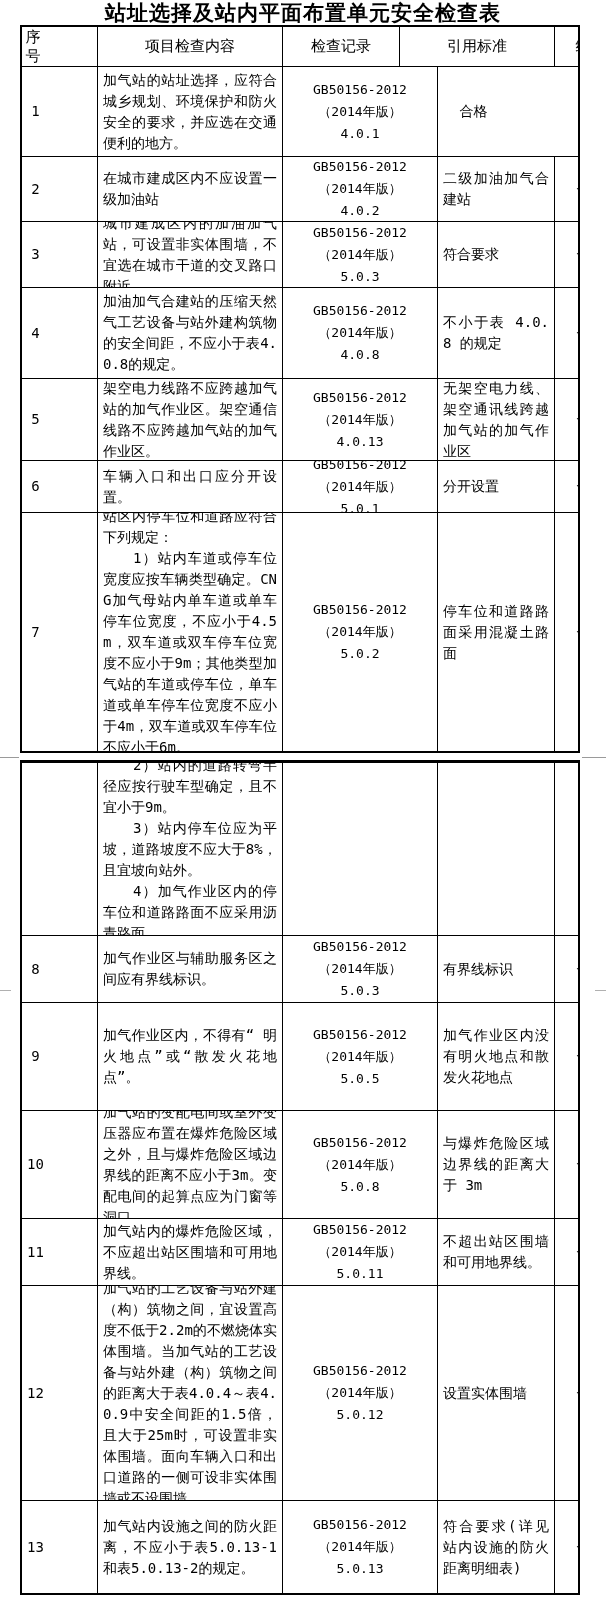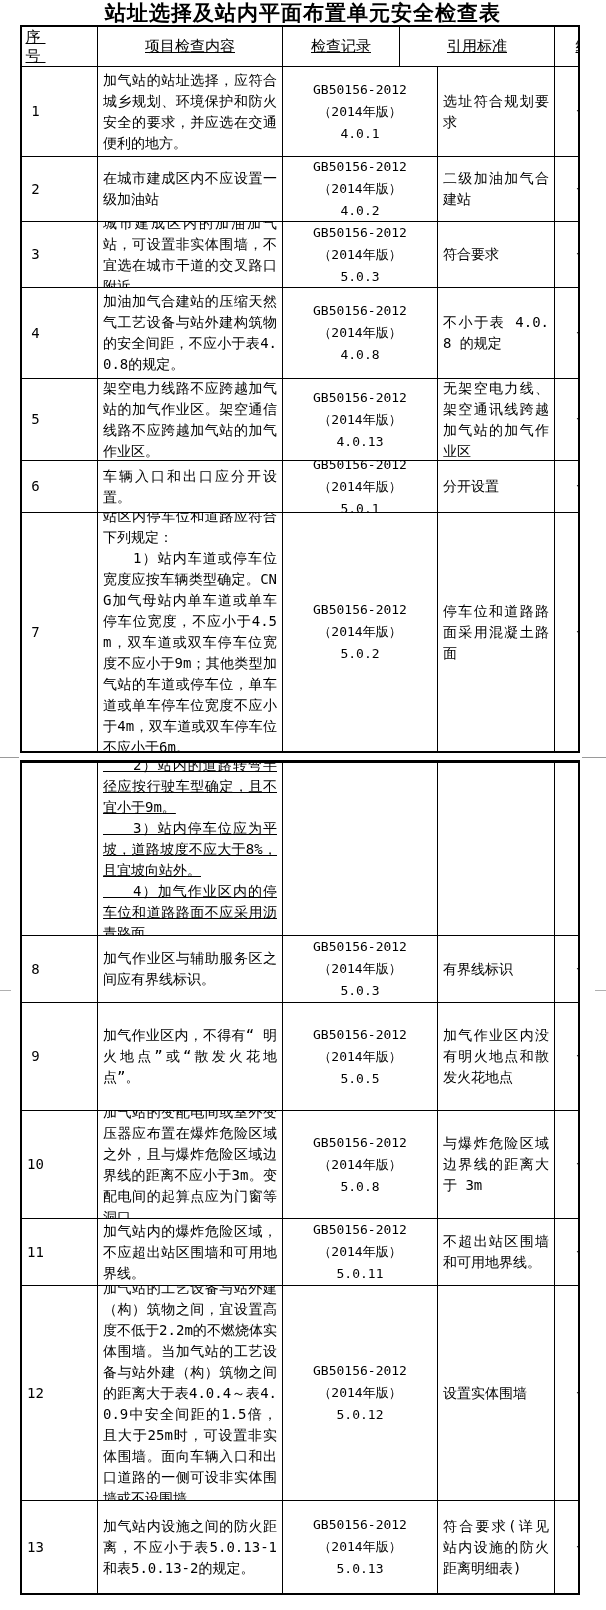--- a/index.html
+++ b/index.html
@@ -16,21 +16,21 @@
     padding-top:2px;height:23px;
   }
   .tbl{
     margin-left:20px;width:560px;
     border:2px solid #000;
     box-sizing:border-box;
     background:#fff;
   }
   #tbl2{border-top-width:3px;margin-top:7px;}
   .tr{display:flex;border-top:1px solid #000;overflow:hidden;}
-  .tbl > .tr:first-child{border-top:none;text-decoration:underline;}
+  .tbl > .tr:first-child{border-top:none;}
   .td{
     box-sizing:border-box;
     border-left:1px solid #000;
     display:flex;flex-direction:column;justify-content:center;
     font-size:14px;line-height:21px;
     padding:3px 5px;
     white-space:pre-wrap;word-break:break-all;
     overflow:hidden;
   }
   .td:first-child{border-left:none;}
@@ -59,21 +59,20 @@
     <div class="td col-record">检查记录</div>
     <div class="td col-standard" style="font-size:15px;line-height:19px">引用标准</div>
     <div class="td col-conclusion">结论</div>
   </div>
 <div class="tr" style="height: 89px;">
     <div class="td col-no">1</div>
     <div class="td col-content">加气站的站址选择，应符合城乡规划、环境保护和防火安全的要求，并应选在交通便利的地方。</div>
     <div class="td col-standard">GB50156-2012
 （2014年版）
 4.0.1</div>
-    <div class="td col-record">选址符合规划要求</div>
     <div class="td col-conclusion">合格</div>
   </div>
     <div class="tr" style="height: 64px;">
     <div class="td col-no">2</div>
     <div class="td col-content">在城市建成区内不应设置一级加油站</div>
     <div class="td col-standard">GB50156-2012
 （2014年版）
 4.0.2</div>
     <div class="td col-record">二级加油加气合建站</div>
     <div class="td col-conclusion">合格</div>

